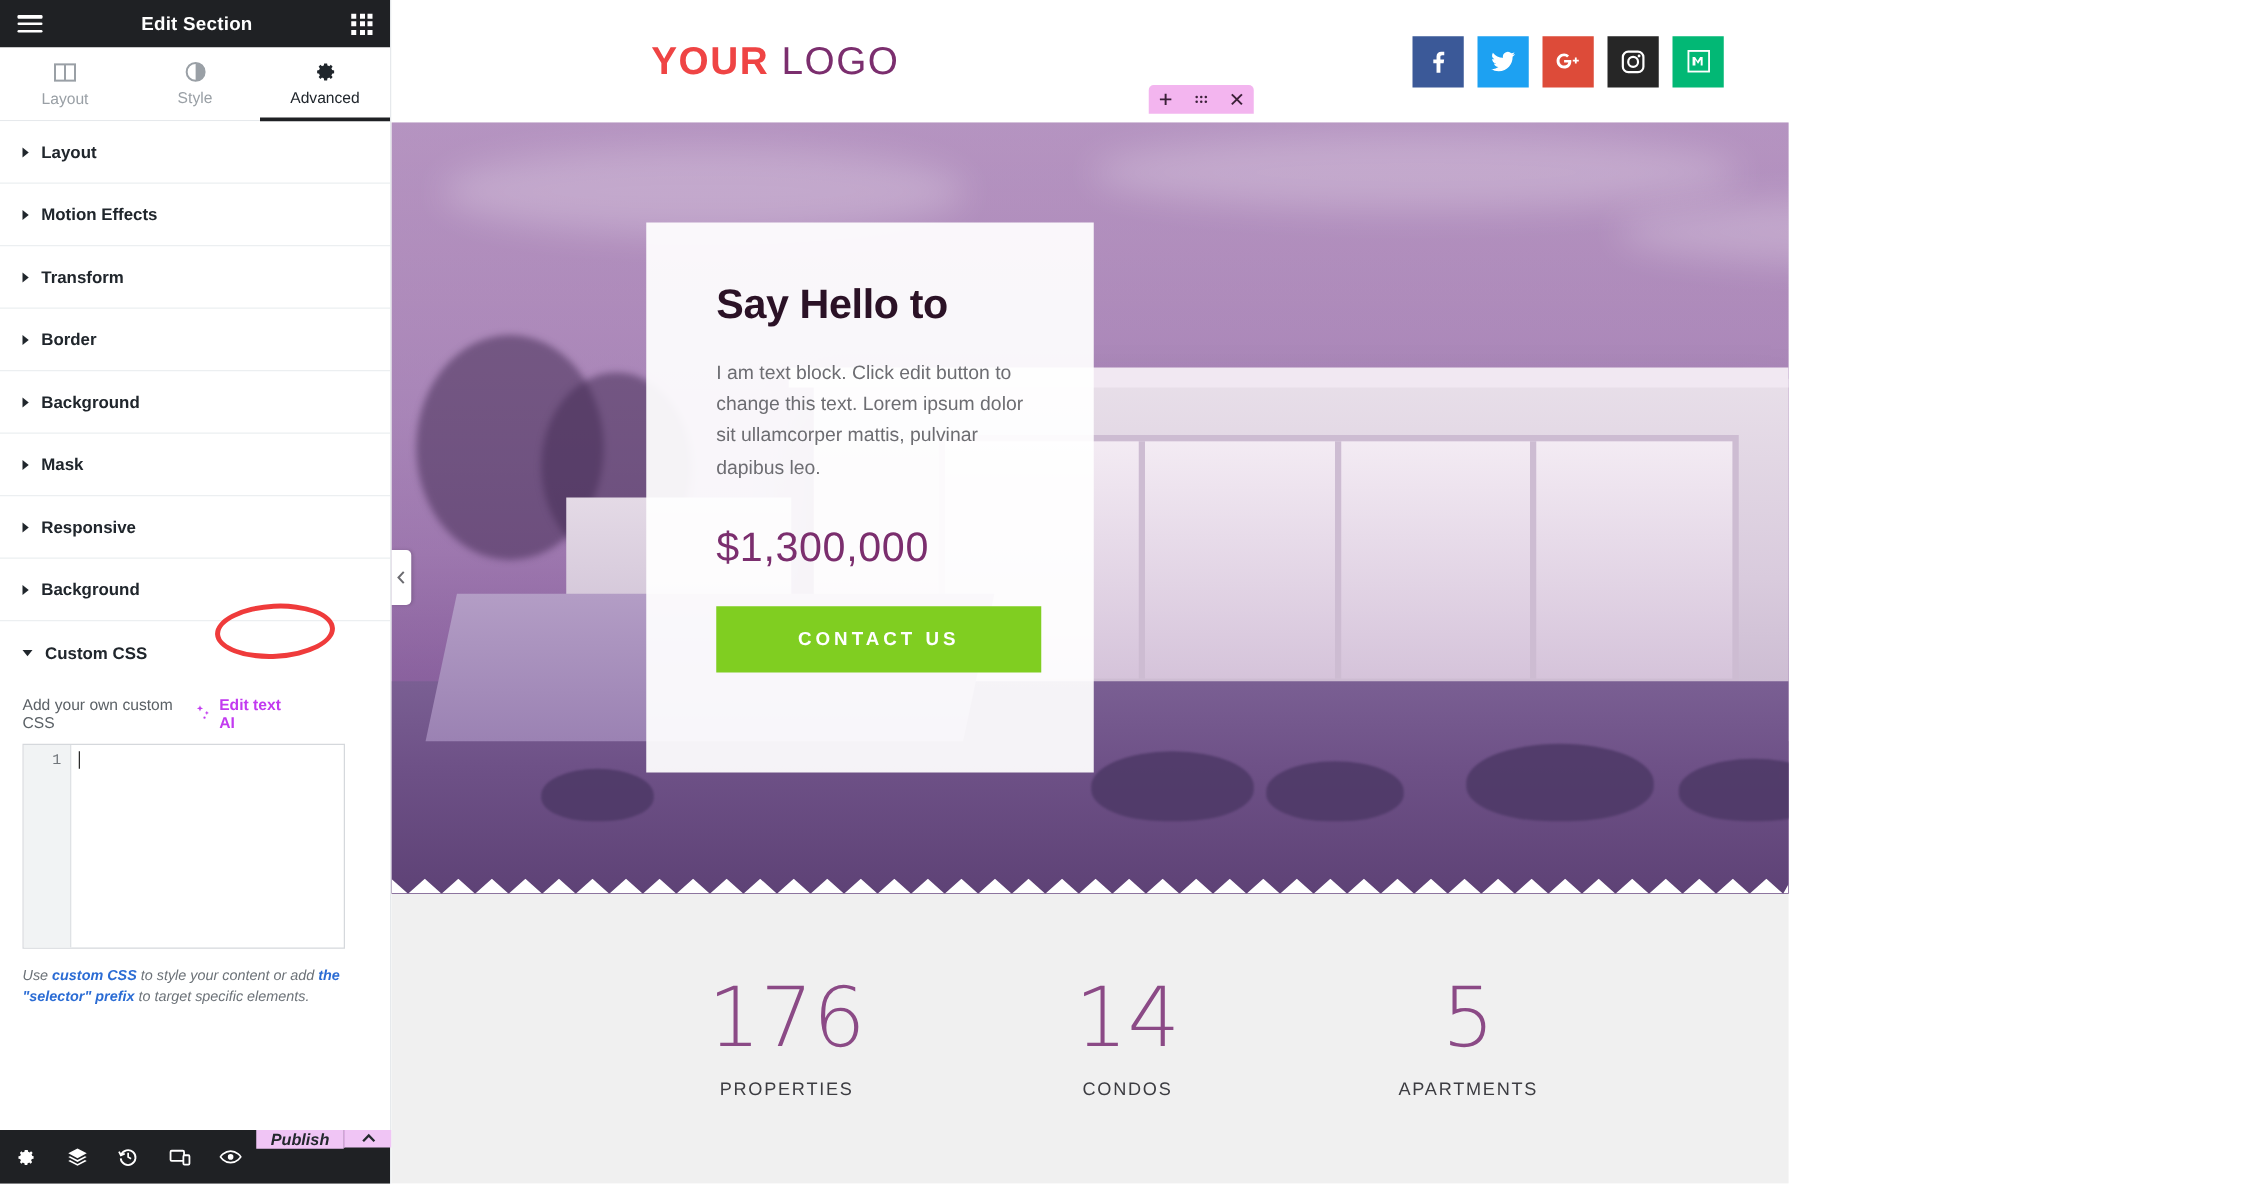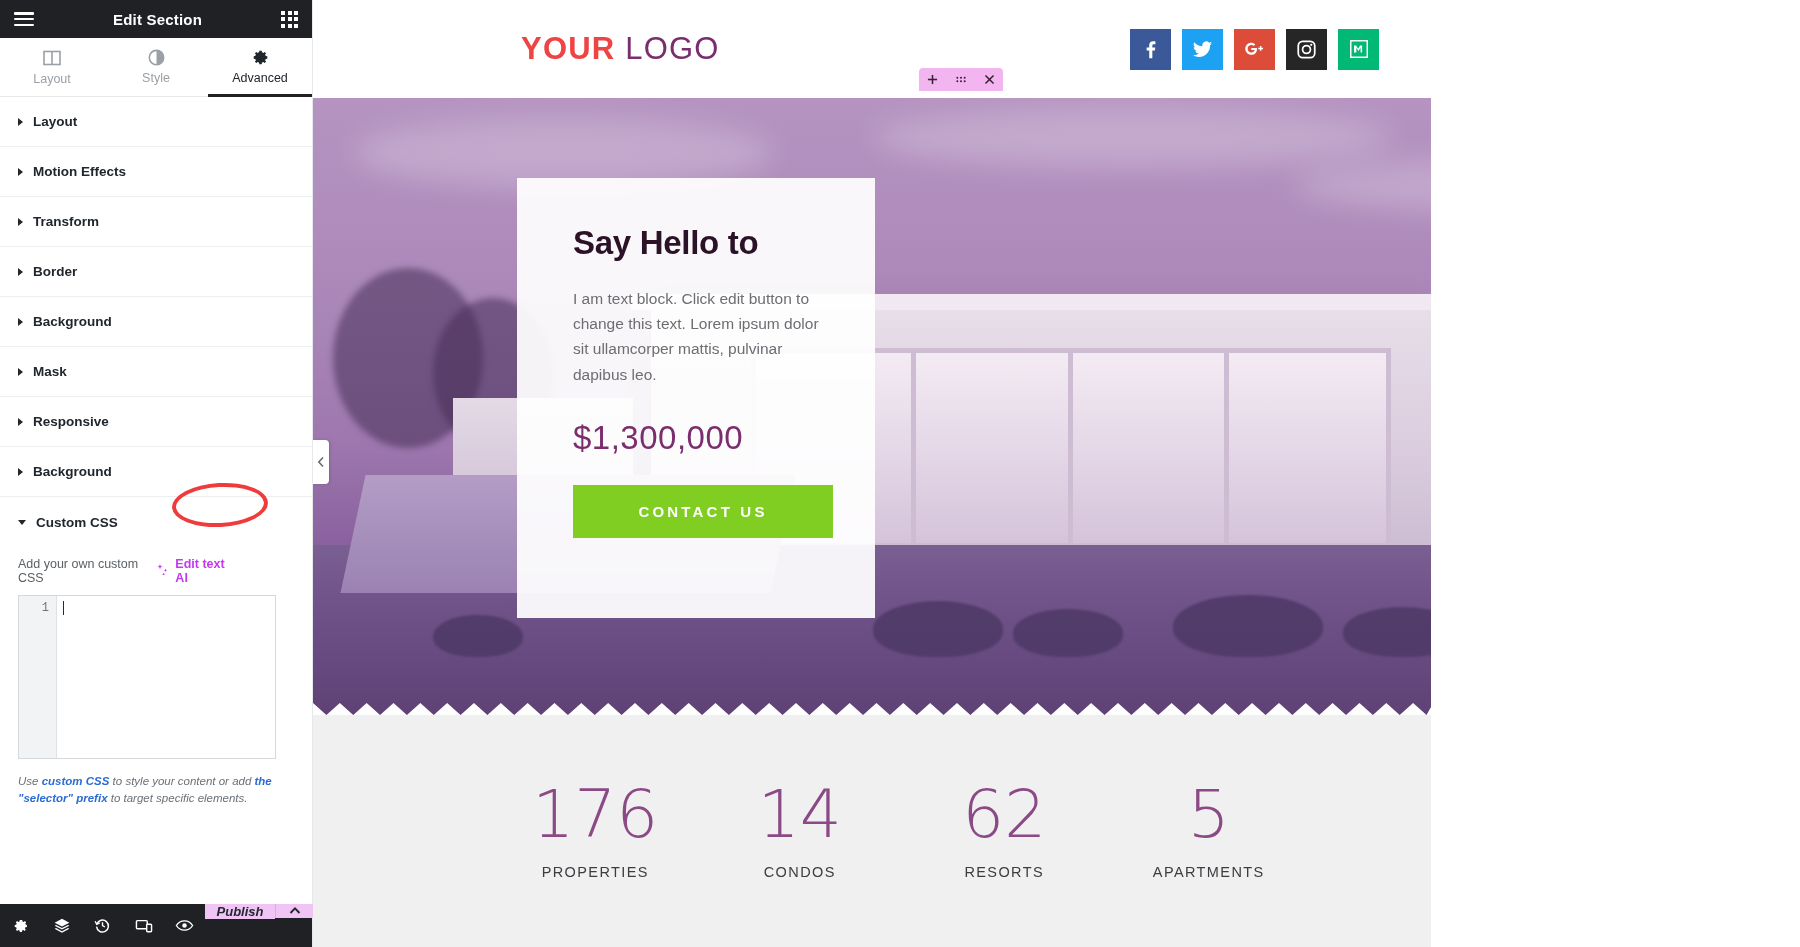--- a/index.html
+++ b/index.html
@@ -517,24 +517,20 @@
     <section id="stats">
       <div class="stat">
         <div class="num">176</div>
         <div class="lbl">PROPERTIES</div>
       </div>
       <div class="stat">
         <div class="num">14</div>
         <div class="lbl">CONDOS</div>
       </div>
       <div class="stat">
-        <div class="num">62</div>
-        <div class="lbl">RESORTS</div>
-      </div>
-      <div class="stat">
         <div class="num">5</div>
         <div class="lbl">APARTMENTS</div>
       </div>
     </section>
 
     <div id="collapse">
       <svg width="8" height="12" viewBox="0 0 8 12">
           <polyline fill="none" stroke="#6b6b70" stroke-width="1.6" points="6,1.5 1.8,6 6,10.5"></polyline>
         </svg>
     </div>

